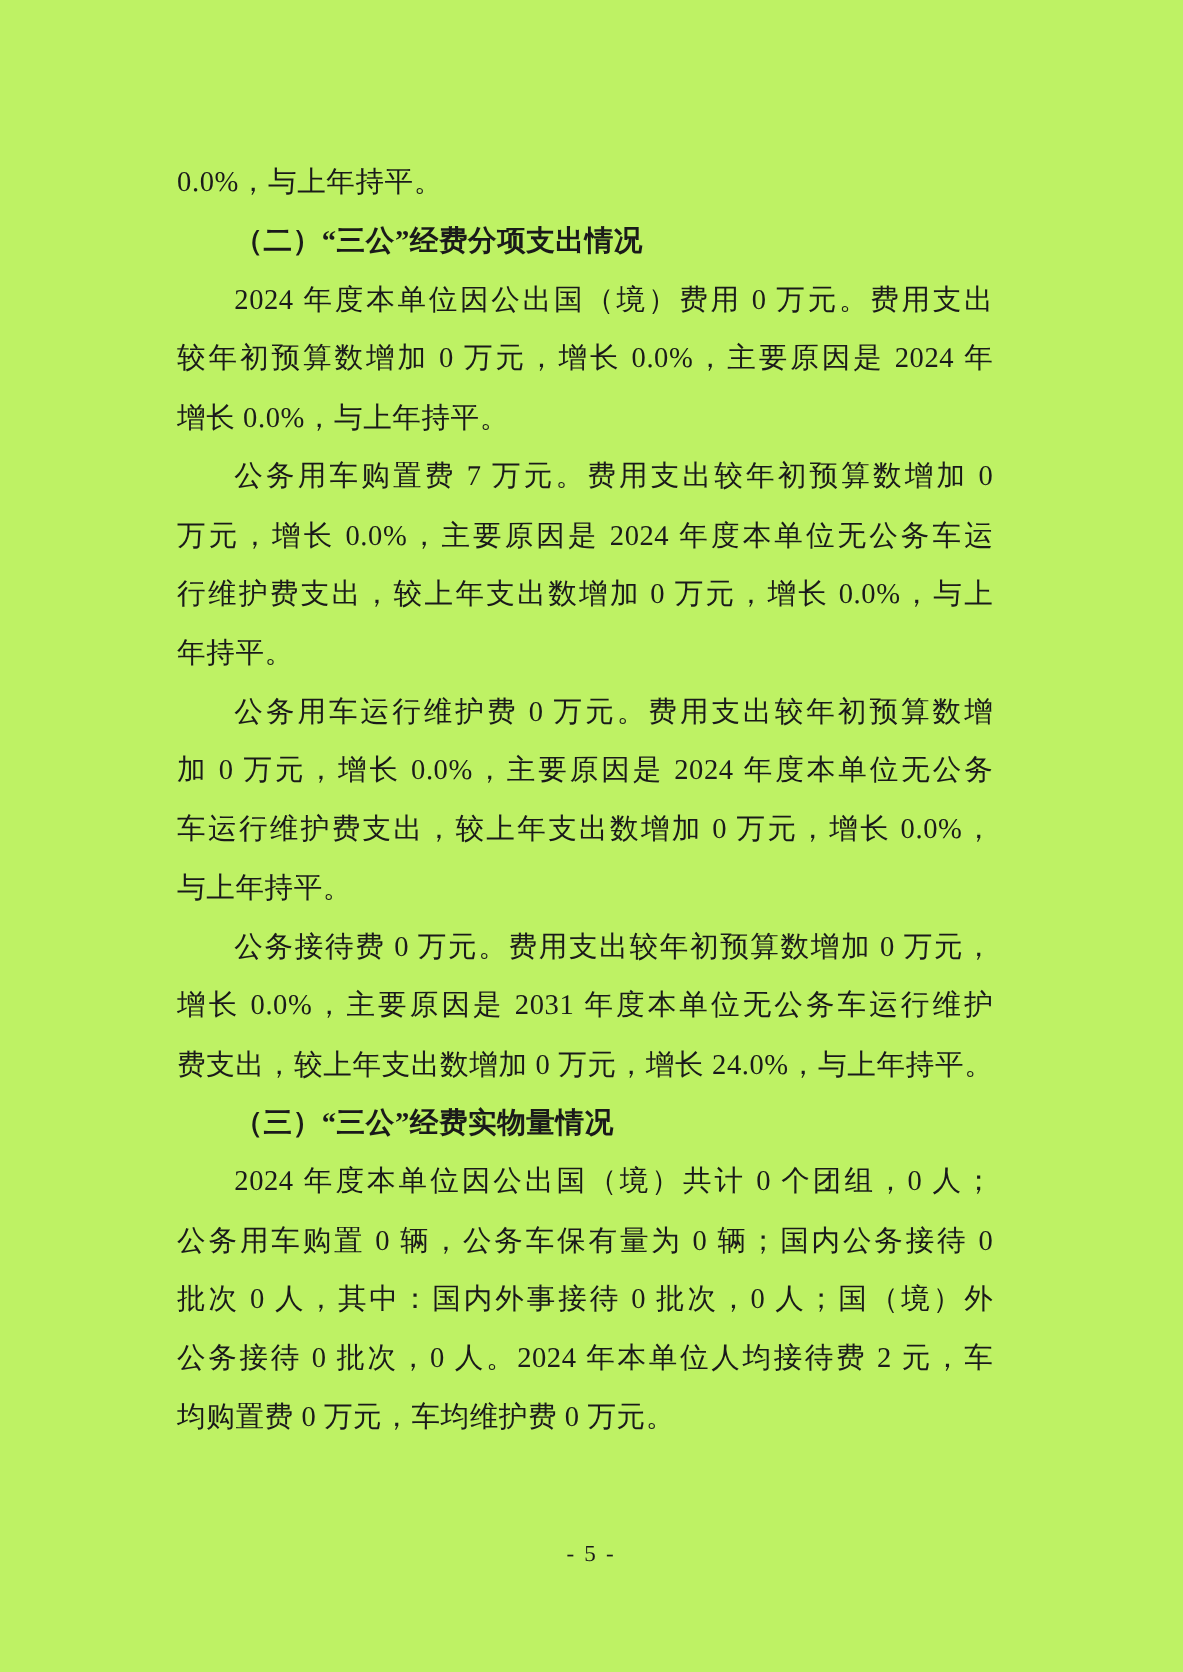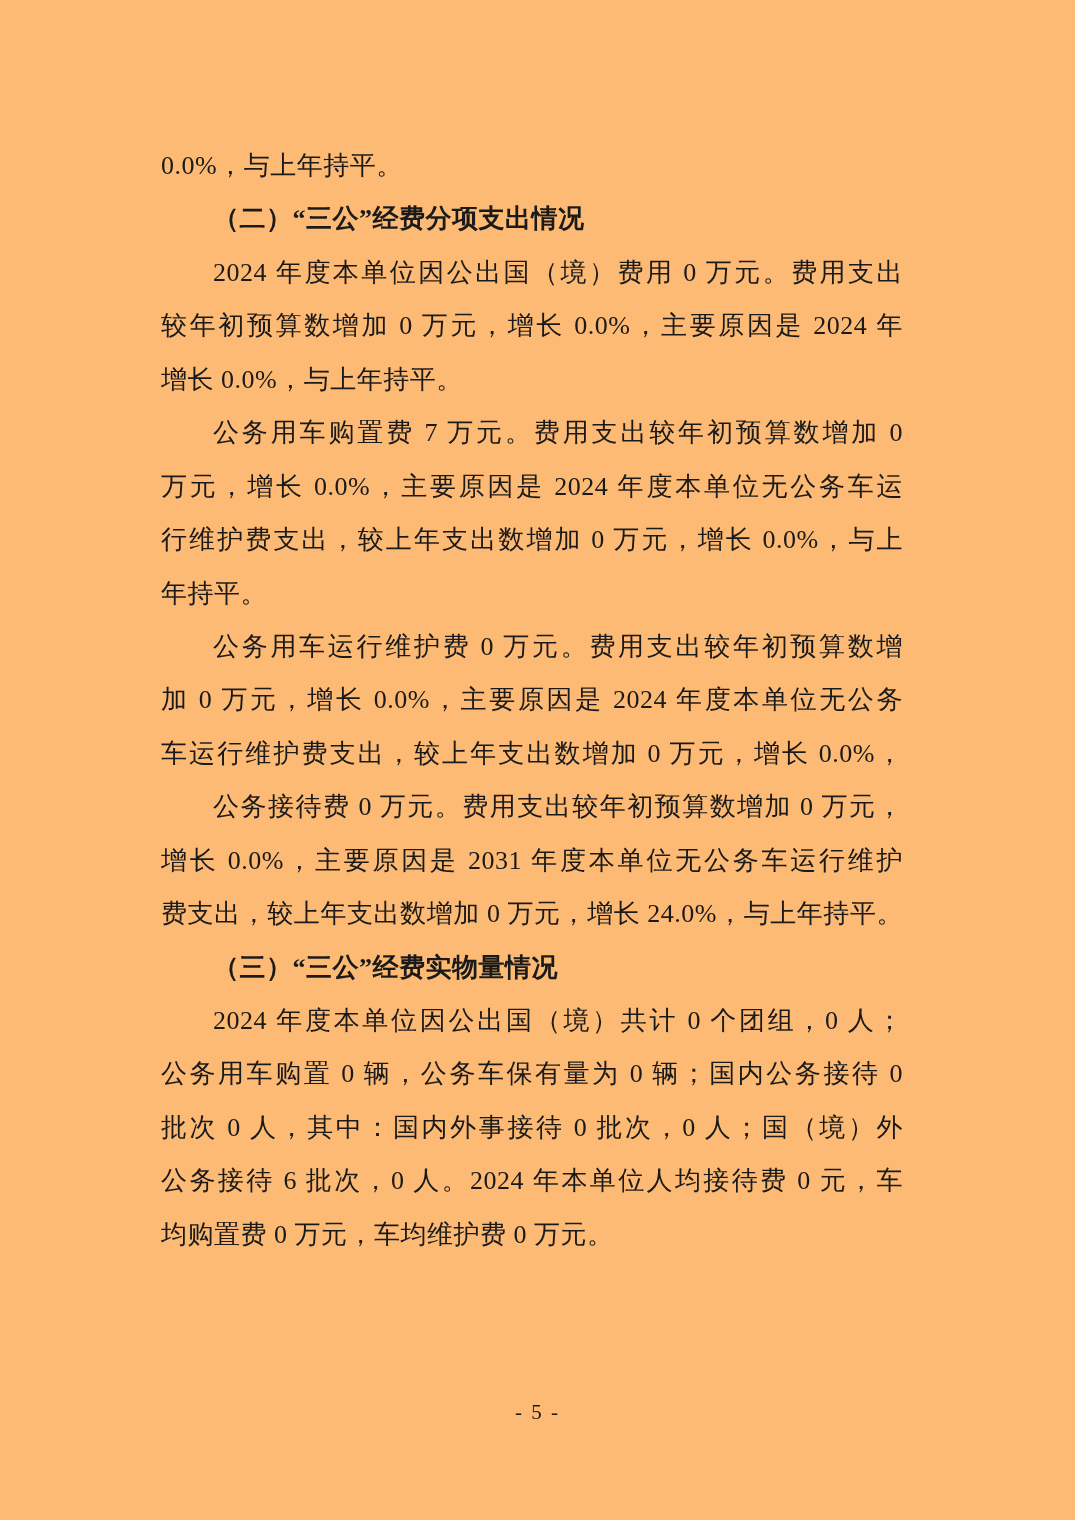--- a/index.html
+++ b/index.html
@@ -4,21 +4,21 @@
 <style>
   html, body {
     margin: 0;
     padding: 0;
     background: #ffffff;
   }
   .page {
     position: relative;
     width: 1075px;
     height: 1520px;
-    background: #fdba74;
+    background: #bef264;
     overflow: hidden;
     font-family: "Liberation Serif", "DejaVu Serif", serif;
     color: #1a1a1a;
   }
   .text-block {
     position: absolute;
     left: 161px;
     top: 139px;
     width: 742px;
     font-size: 26px;
@@ -62,26 +62,27 @@
       <div class="line indent justify">2024 年度本单位因公出国（境）费用 0 万元。费用支出</div>
       <div class="line justify">较年初预算数增加 0 万元，增长 0.0%，主要原因是 2024 年</div>
       <div class="line">增长 0.0%，与上年持平。</div>
       <div class="line indent justify">公务用车购置费 7 万元。费用支出较年初预算数增加 0</div>
       <div class="line justify">万元，增长 0.0%，主要原因是 2024 年度本单位无公务车运</div>
       <div class="line justify">行维护费支出，较上年支出数增加 0 万元，增长 0.0%，与上</div>
       <div class="line">年持平。</div>
       <div class="line indent justify">公务用车运行维护费 0 万元。费用支出较年初预算数增</div>
       <div class="line justify">加 0 万元，增长 0.0%，主要原因是 2024 年度本单位无公务</div>
       <div class="line justify">车运行维护费支出，较上年支出数增加 0 万元，增长 0.0%，</div>
+      <div class="line">与上年持平。</div>
       <div class="line indent justify">公务接待费 0 万元。费用支出较年初预算数增加 0 万元，</div>
       <div class="line justify">增长 0.0%，主要原因是 2031 年度本单位无公务车运行维护</div>
       <div class="line justify">费支出，较上年支出数增加 0 万元，增长 24.0%，与上年持平。</div>
       <div class="line heading indent">（三）“三公”经费实物量情况</div>
       <div class="line indent justify">2024 年度本单位因公出国（境）共计 0 个团组，0 人；</div>
       <div class="line justify">公务用车购置 0 辆，公务车保有量为 0 辆；国内公务接待 0</div>
       <div class="line justify">批次 0 人，其中：国内外事接待 0 批次，0 人；国（境）外</div>
-      <div class="line justify">公务接待 6 批次，0 人。2024 年本单位人均接待费 0 元，车</div>
+      <div class="line justify">公务接待 0 批次，0 人。2024 年本单位人均接待费 2 元，车</div>
       <div class="line">均购置费 0 万元，车均维护费 0 万元。</div>
     </div>
   <div class="footer">
     <span>- 5 -</span>
   </div>
 </div>
 
 </body></html>

